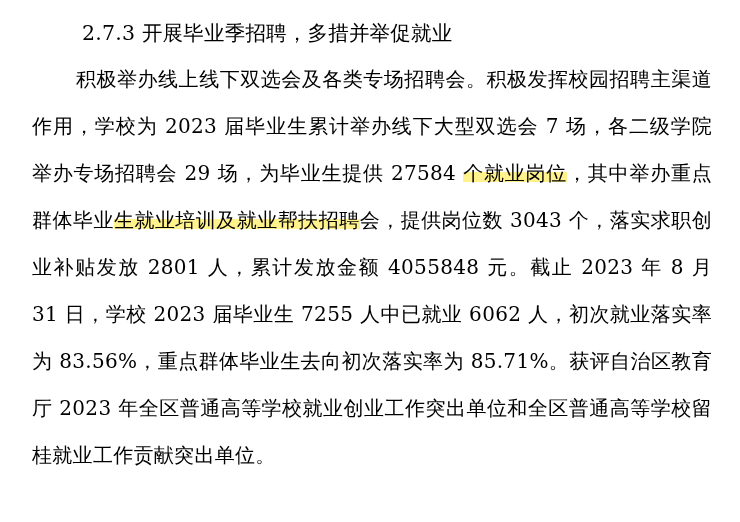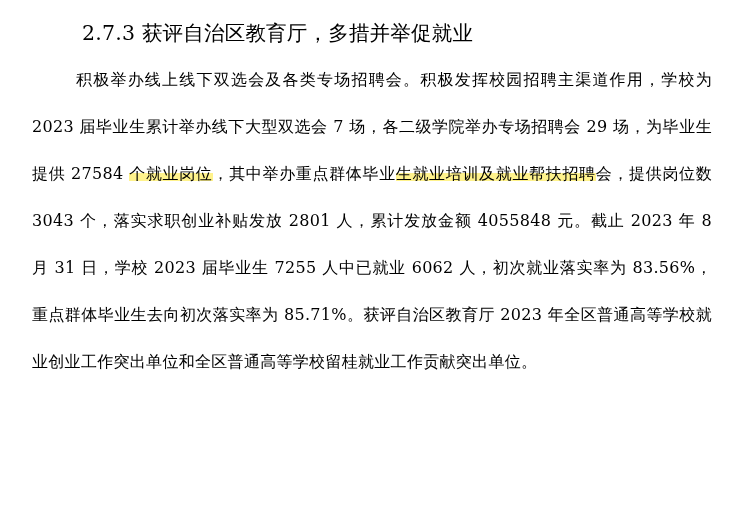--- a/index.html
+++ b/index.html
@@ -23,21 +23,21 @@
   }
   .heading {
     font-size: 20.5px;
     line-height: 34px;
     margin: 0 0 6px 0;
     padding-left: 54px;
     letter-spacing: 0.2px;
     font-weight: normal;
   }
   .body-text {
-    font-size: 16px;
+    font-size: 20px;
     line-height: 47px;
     text-align: justify;
     text-justify: inter-ideograph;
     text-indent: 44px;
     letter-spacing: 0.3px;
     margin: 0;
     padding: 0 6px 0 4px;
   }
   .hl {
     background: linear-gradient(to bottom,
@@ -45,17 +45,17 @@
       rgba(255,255,255,0) 46%,
       rgba(255,240,120,0.85) 46%,
       rgba(255,240,120,0.85) 88%,
       rgba(255,255,255,0) 88%);
   }
 </style>
 </head>
 <body>
 
 <div class="page">
-  <h3 class="heading">2.7.3 获评自治区教育厅，多措并举促就业</h3>
+  <h3 class="heading">2.7.3 开展毕业季招聘，多措并举促就业</h3>
   <p class="body-text">
     <span>积极举办线上线下双选会及各类专场招聘会。积极发挥校园招聘主渠道作用，学校为 2023 届毕业生累计举办线下大型双选会 7 场，各二级学院举办专场招聘会 29 场，为毕业生提供 27584 </span><span class="hl">个就业岗位</span><span>，其中举办重点群体毕业</span><span class="hl">生就业培训及就业帮扶招聘</span><span>会，提供岗位数 3043 个，落实求职创业补贴发放 2801 人，累计发放金额 4055848 元。截止 2023 年 8 月 31 日，学校 2023 届毕业生 7255 人中已就业 6062 人，初次就业落实率为 83.56%，重点群体毕业生去向初次落实率为 85.71%。获评自治区教育厅 2023 年全区普通高等学校就业创业工作突出单位和全区普通高等学校留桂就业工作贡献突出单位。</span>
   </p>
 </div>
 
 </body></html>

